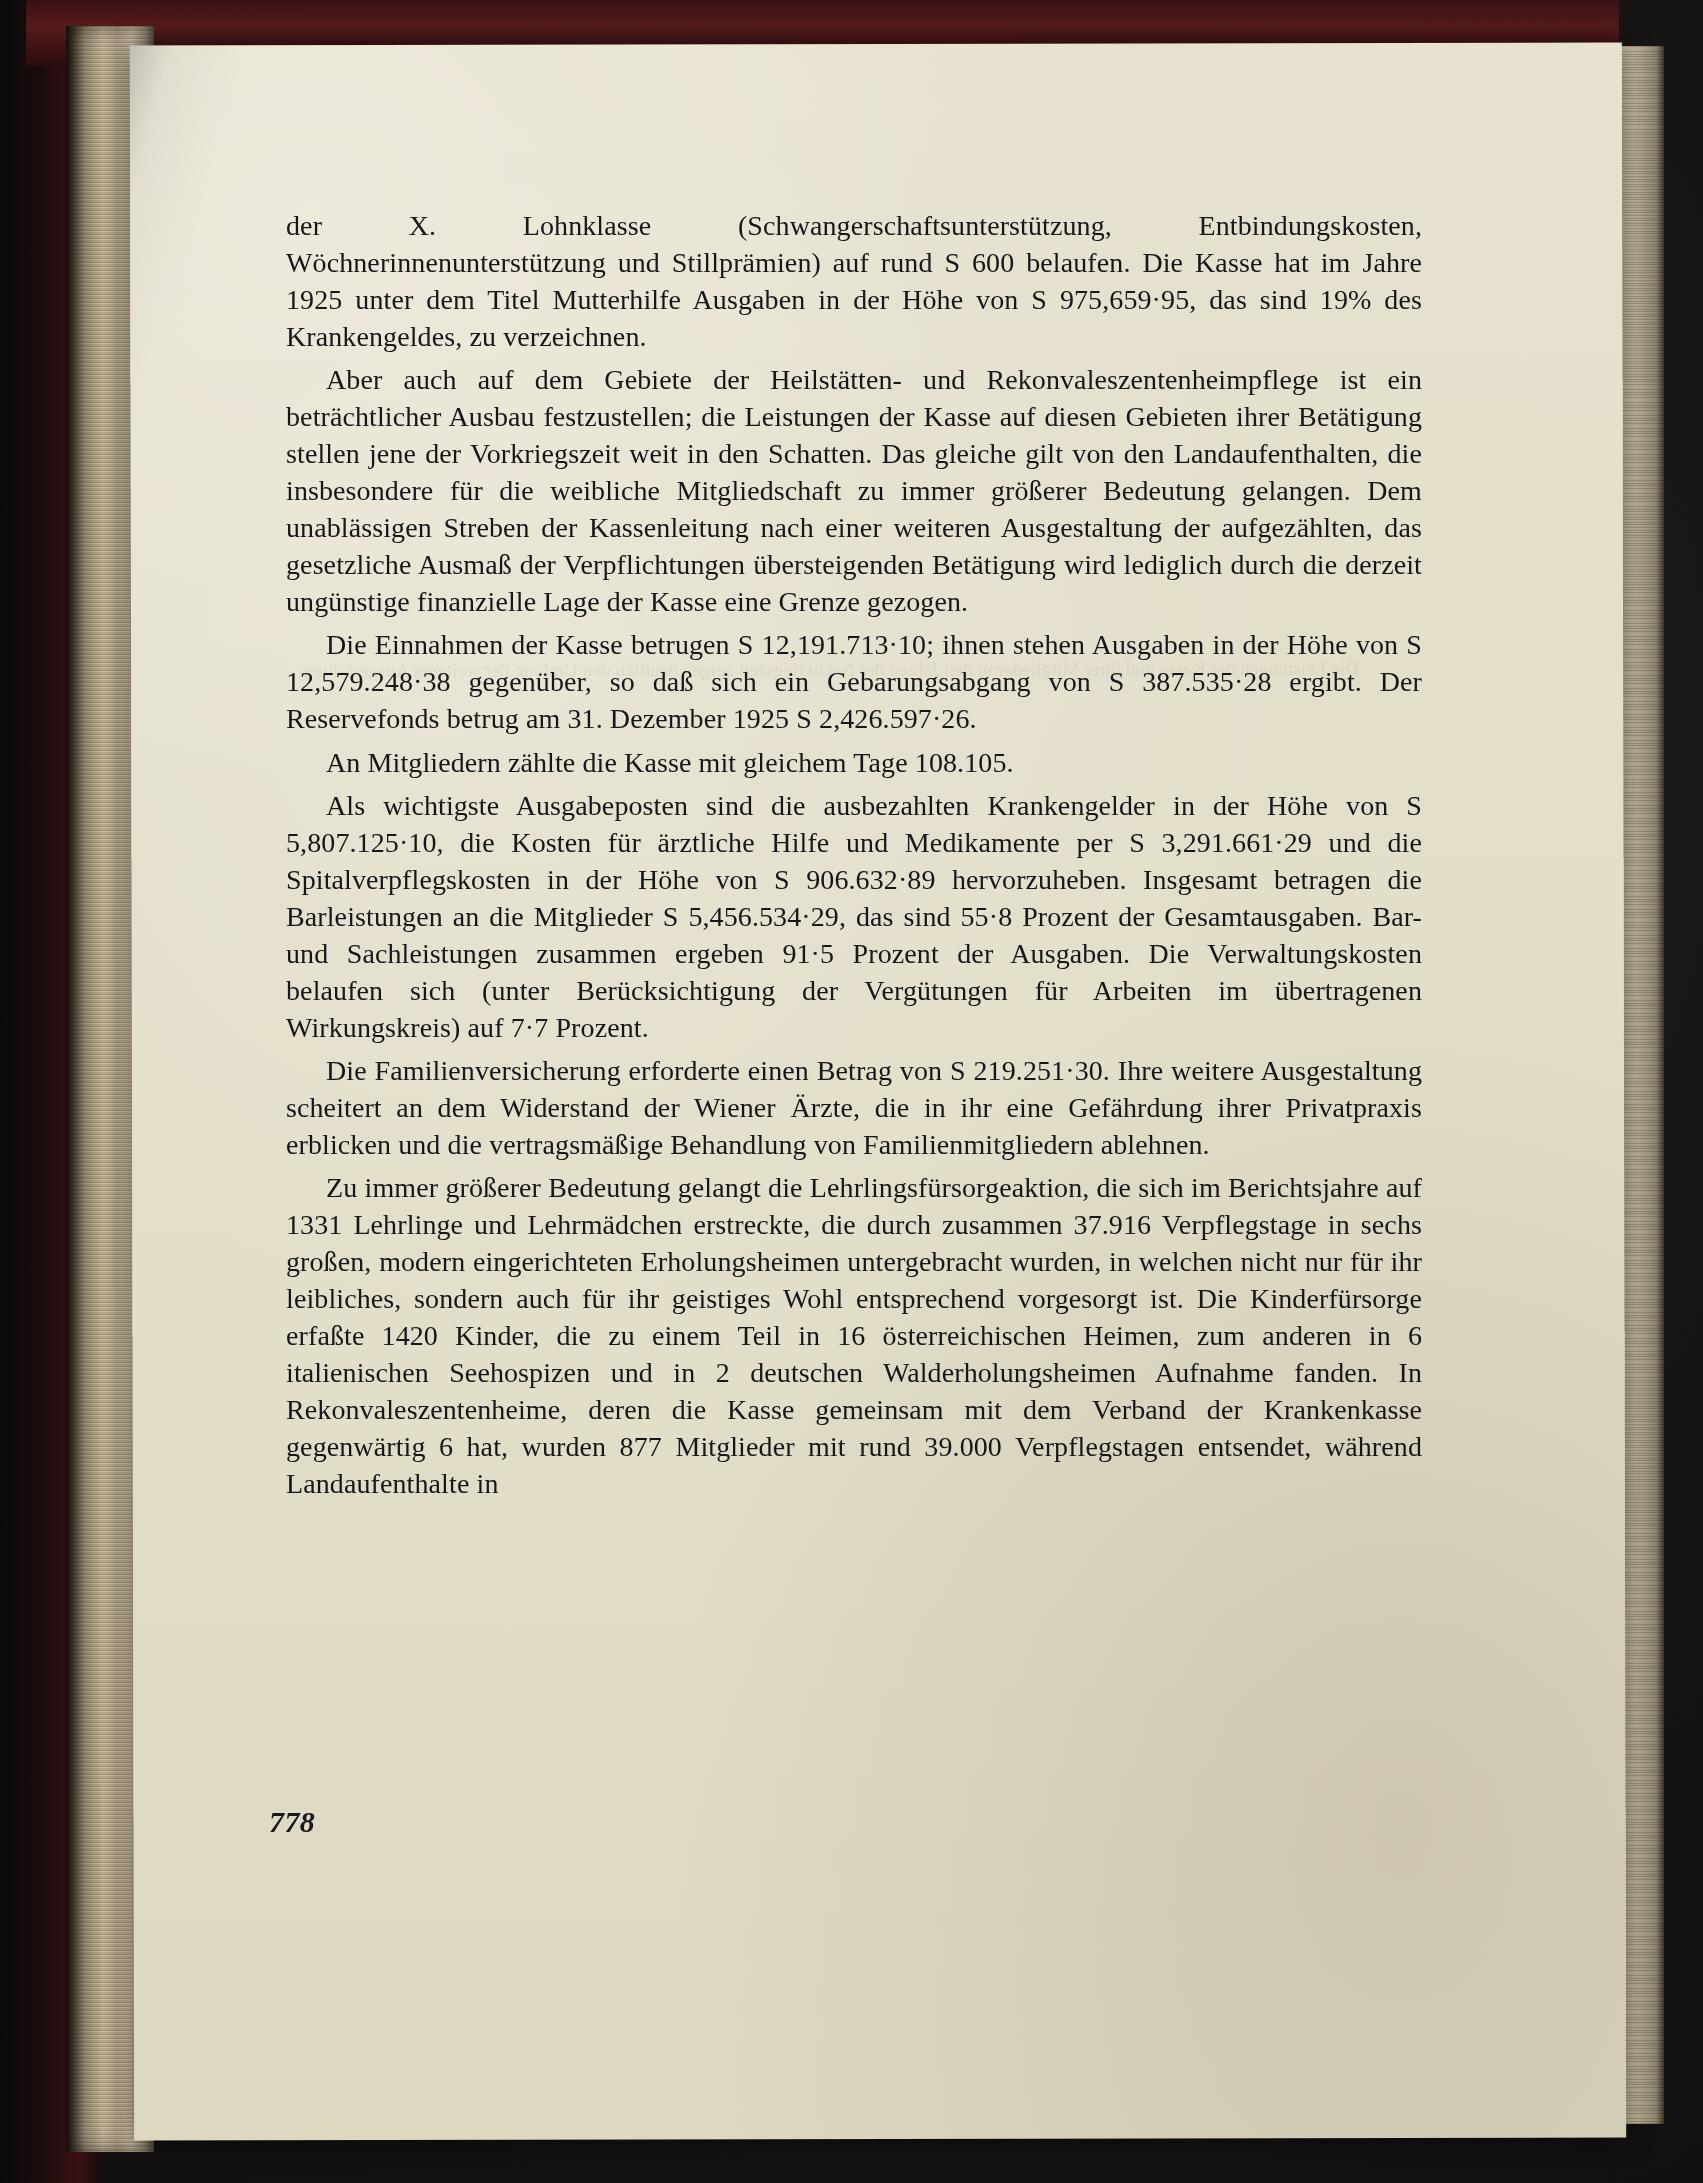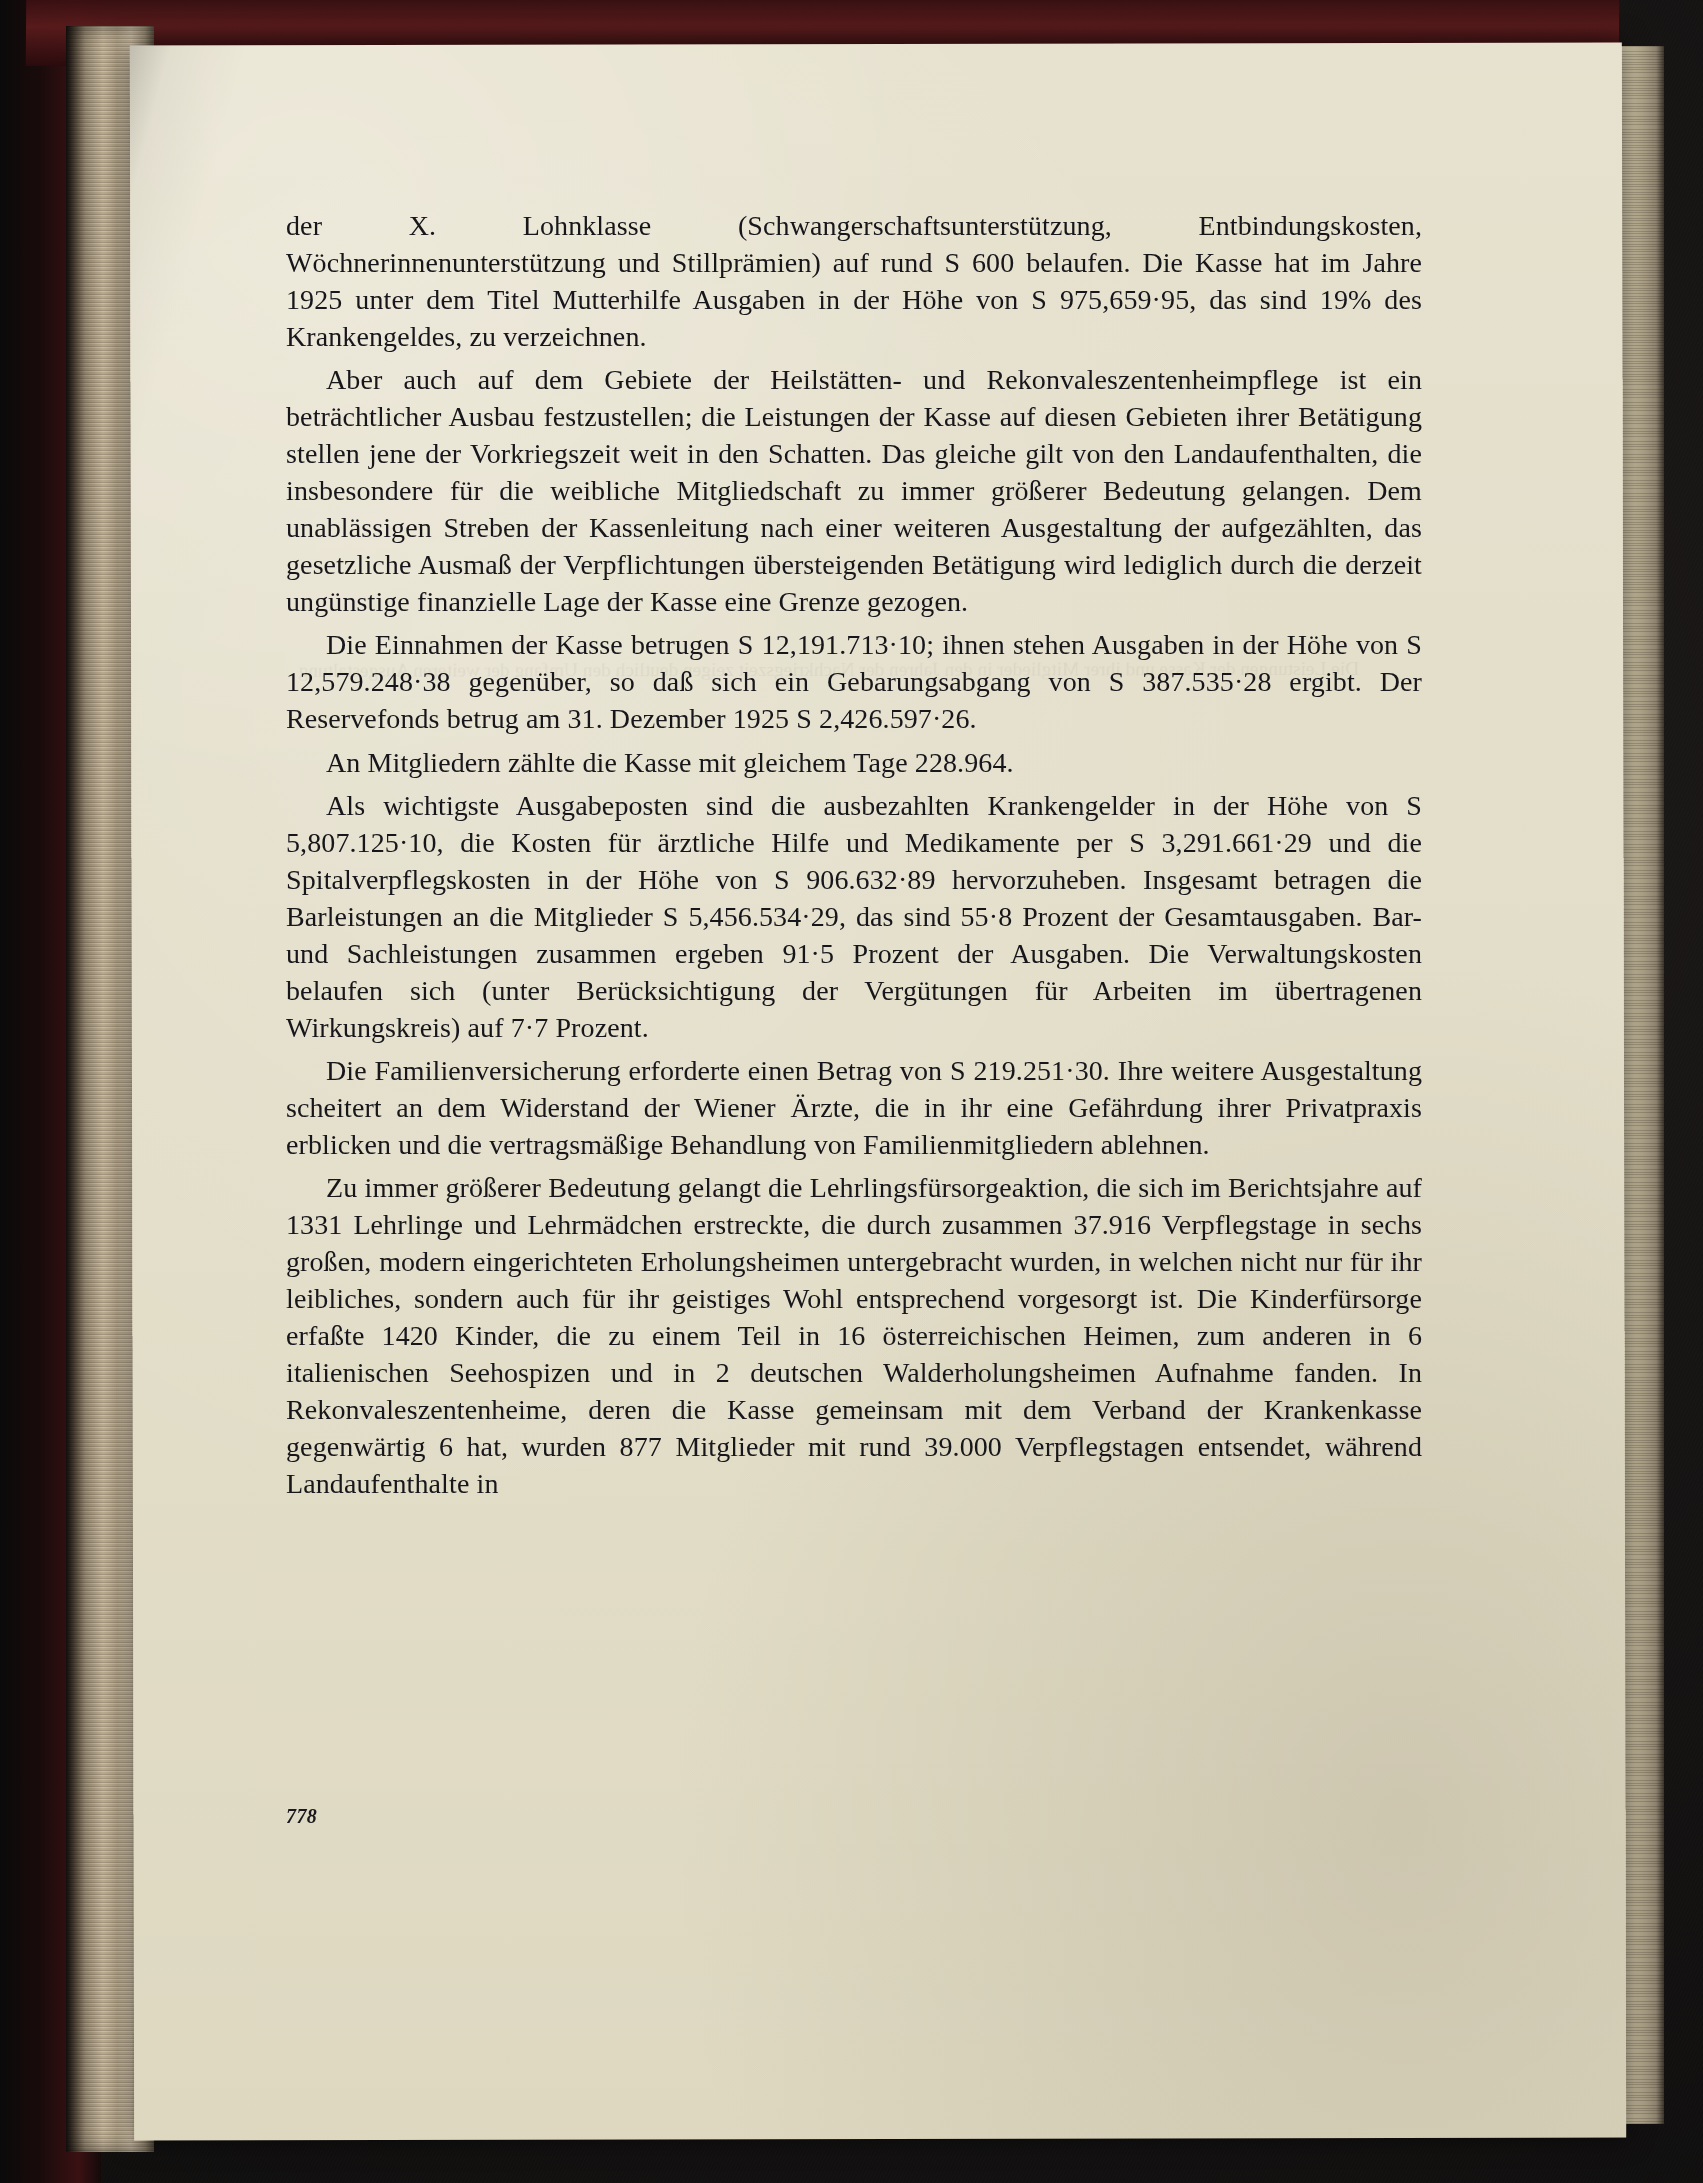--- a/index.html
+++ b/index.html
@@ -154,23 +154,23 @@
     text-align: justify;
     text-justify: inter-word;
     letter-spacing: 0.1px;
     text-indent: 0;
     font-family: "Liberation Serif", serif;
   }
   p.para.indent { text-indent: 40px; }
 
   .folio {
     position: absolute;
-    left: 286px;
+    left: 269px;
     top: 1805px;
-    font-size: 20px;
+    font-size: 30px;
     font-style: italic;
     font-weight: 700;
     color: #1a1820;
     letter-spacing: 0.4px;
   }
 
   
   .ink-fade { position:absolute; inset:0; pointer-events:none;
     background: radial-gradient(60% 40% at 12% 8%, rgba(230,225,205,.25), rgba(0,0,0,0) 70%);
     mix-blend-mode: screen; }
@@ -190,21 +190,21 @@
   <div class="leaf">
     <div class="ink-fade"></div>
   </div>
 
   <div class="showthrough">Die Leistungen der Kasse und ihrer Mitglieder in den Jahren der Nachkriegszeit zeigen deutlich den Umfang der weiteren Ausgestaltung</div>
 
   <div class="column">
     <p class="para">der X. Lohnklasse (Schwangerschaftsunterstützung, Entbindungskosten, Wöchnerinnenunterstützung und Stillprämien) auf rund S 600 belaufen. Die Kasse hat im Jahre 1925 unter dem Titel Mutterhilfe Ausgaben in der Höhe von S 975,659·95, das sind 19%  des Krankengeldes, zu verzeichnen.</p>
     <p class="para indent">Aber auch auf dem Gebiete der Heilstätten- und Rekonvaleszentenheimpflege ist ein beträchtlicher Ausbau festzustellen; die Leistungen der Kasse auf diesen Gebieten ihrer Betätigung stellen jene der Vorkriegszeit weit in den Schatten. Das gleiche gilt von den Landaufenthalten, die insbesondere für die weibliche Mitgliedschaft zu immer größerer Bedeutung gelangen. Dem unablässigen Streben der Kassenleitung nach einer weiteren Ausgestaltung der aufgezählten, das gesetzliche Ausmaß der Verpflichtungen übersteigenden Betätigung wird lediglich durch die derzeit ungünstige finanzielle Lage der Kasse eine Grenze gezogen.</p>
     <p class="para indent">Die Einnahmen der Kasse betrugen S 12,191.713·10; ihnen stehen Ausgaben in der Höhe von S 12,579.248·38 gegenüber, so daß sich ein Gebarungsabgang von S 387.535·28 ergibt. Der Reservefonds betrug am 31. Dezember 1925 S 2,426.597·26.</p>
-    <p class="para indent">An Mitgliedern zählte die Kasse mit gleichem Tage 228.964.</p>
+    <p class="para indent">An Mitgliedern zählte die Kasse mit gleichem Tage 108.105.</p>
     <p class="para indent">Als wichtigste Ausgabeposten sind die ausbezahlten Krankengelder in der Höhe von S 5,807.125·10, die Kosten für ärztliche Hilfe und Medikamente per S 3,291.661·29 und die Spitalverpflegskosten in der Höhe von S 906.632·89 hervorzuheben. Insgesamt betragen die Barleistungen an die Mitglieder S 5,456.534·29, das sind 55·8 Prozent der Gesamtausgaben. Bar- und Sachleistungen zusammen ergeben 91·5 Prozent der Ausgaben. Die Verwaltungskosten belaufen sich (unter Berücksichtigung der Vergütungen für Arbeiten im übertragenen Wirkungskreis) auf 7·7 Prozent.</p>
     <p class="para indent">Die Familienversicherung erforderte einen Betrag von S 219.251·30. Ihre weitere Ausgestaltung scheitert an dem Widerstand der Wiener Ärzte, die in ihr eine Gefährdung ihrer Privatpraxis erblicken und die vertragsmäßige Behandlung von Familienmitgliedern ablehnen.</p>
     <p class="para indent">Zu immer größerer Bedeutung gelangt die Lehrlingsfürsorgeaktion, die sich im Berichtsjahre auf 1331 Lehrlinge und Lehrmädchen erstreckte, die durch zusammen 37.916 Verpflegstage in sechs großen, modern eingerichteten Erholungsheimen untergebracht wurden, in welchen nicht nur für ihr leibliches, sondern auch für ihr geistiges Wohl entsprechend vorgesorgt ist. Die Kinderfürsorge erfaßte 1420 Kinder, die zu einem Teil in 16 österreichischen Heimen, zum anderen in 6 italienischen Seehospizen und in 2 deutschen Walderholungsheimen Aufnahme fanden. In Rekonvaleszentenheime, deren die Kasse gemeinsam mit dem Verband der Krankenkasse gegenwärtig 6 hat, wurden 877 Mitglieder mit rund 39.000 Verpflegstagen entsendet, während Landaufenthalte in</p>
   </div>
 
   <div class="folio">778</div>
 </div>
 
 
 </body></html>

